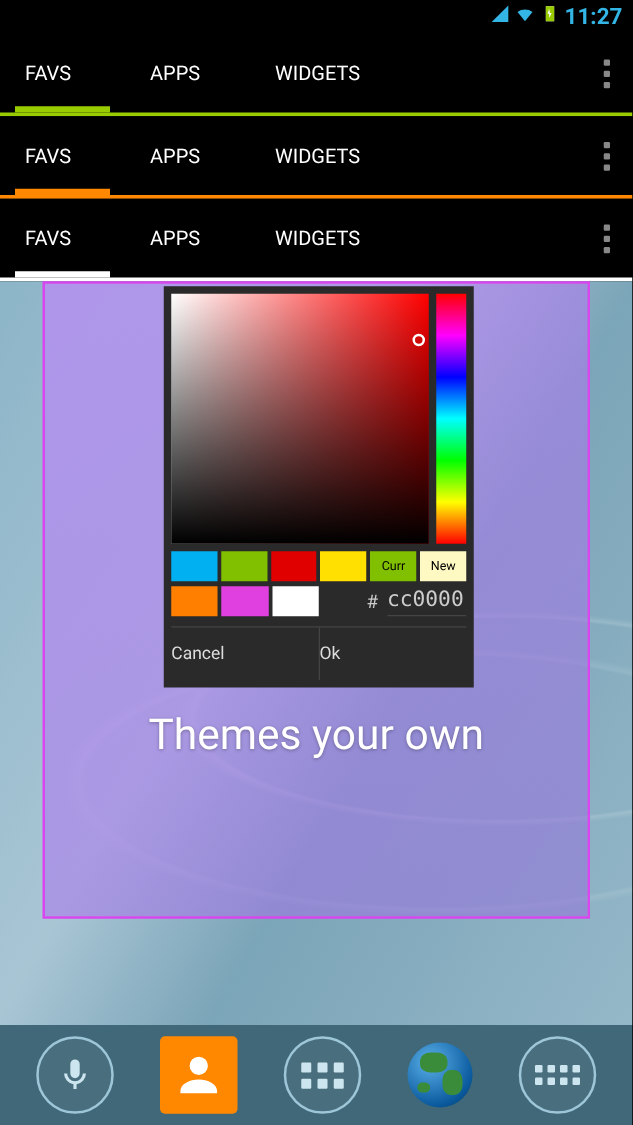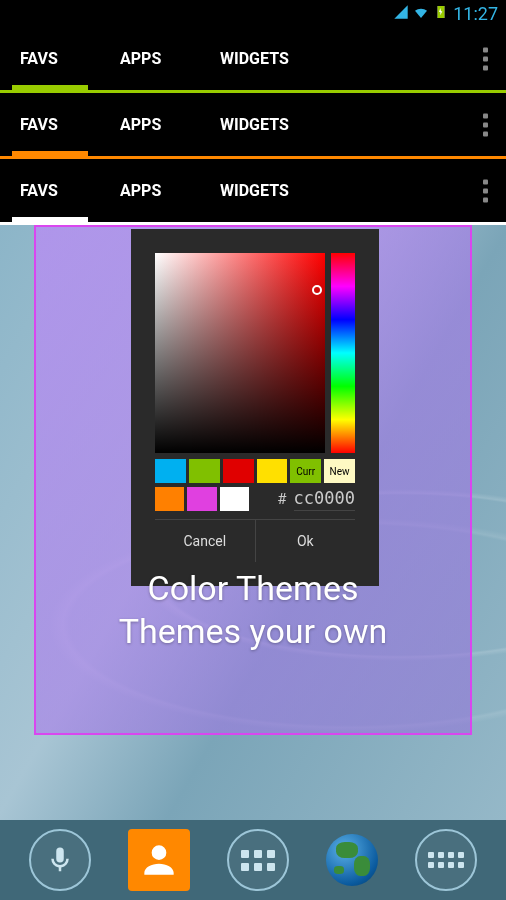--- a/index.html
+++ b/index.html
@@ -1,48 +1,48 @@
 <!DOCTYPE html>
 <html><head>
 <meta charset="utf-8">
 <style>
 *{margin:0;padding:0;box-sizing:border-box;font-family:Roboto,Arial,sans-serif}
 body{width:506px;height:900px;background:#000;overflow:hidden;position:relative}
 .status-bar{height:27px;background:#000;display:flex;justify-content:flex-end;align-items:center;padding-right:8px;gap:4px;color:#33b5e5}
-.status-bar span{font-size:18px;font-weight:400}
+.status-bar span{font-size:18px;font-weight:700}
 .sig-icon svg,.wifi-icon svg,.batt-icon svg{width:16px;height:16px;fill:#33b5e5}
 .batt-icon svg{fill:#9c0}
 .tab-bar{height:66px;background:#000;display:flex;align-items:center;position:relative;border-bottom:3px solid transparent}
 .tab-bar.green{border-bottom-color:#9c0}
 .tab-bar.orange{border-bottom-color:#f80}
 .tab-bar.white{border-bottom-color:#fff}
-.tab{width:100px;text-align:left;padding-left:20px;color:#fff;font-size:16px;font-weight:700;height:100%;display:flex;align-items:center;position:relative}
+.tab{width:100px;text-align:left;padding-left:20px;color:#fff;font-size:16px;font-weight:400;height:100%;display:flex;align-items:center;position:relative}
 .tab.active.g::after{content:"";position:absolute;bottom:0;left:12px;right:12px;height:5px;background:#9c0}
 .tab.active.o::after{content:"";position:absolute;bottom:0;left:12px;right:12px;height:5px;background:#f80}
 .tab.active.w::after{content:"";position:absolute;bottom:0;left:12px;right:12px;height:5px;background:#fff}
 .tab-overflow{position:absolute;right:18px;top:50%;transform:translateY(-50%);display:flex;flex-direction:column;gap:4px}
 .tab-overflow span{width:5px;height:5px;background:#888;border-radius:1px}
 .wallpaper{position:absolute;top:225px;left:0;right:0;bottom:80px;background:linear-gradient(120deg,#8cb5c8 0%,#a8c5d4 40%,#7ba5b8 60%,#95b8c8 100%)}
 .wallpaper::before{content:"";position:absolute;inset:0;background:radial-gradient(ellipse 600px 200px at 400px 350px,transparent 40%,rgba(255,255,255,0.15) 41%,transparent 43%),radial-gradient(ellipse 700px 250px at 350px 400px,transparent 40%,rgba(255,255,255,0.1) 41%,transparent 43%)}
 .overlay-box{position:absolute;top:225px;left:34px;width:438px;height:510px;border:2px solid #d946ef;background:linear-gradient(135deg,rgba(192,132,252,0.65),rgba(147,112,219,0.55))}
-.picker{position:absolute;top:2px;left:95px;width:248px;background:#2a2a2a;padding:24px}
+.picker{position:absolute;top:2px;left:95px;width:248px;background:#2a2a2a;padding:6px}
 .picker-main{display:flex;gap:6px;height:200px}
 .sv-area{flex:1;position:relative;background:linear-gradient(to right,#fff,#f00);cursor:crosshair}
 .sv-area::after{content:"";position:absolute;inset:0;background:linear-gradient(to bottom,transparent,#000)}
 .sv-cursor{position:absolute;width:10px;height:10px;border:2px solid #fff;border-radius:50%;right:3px;top:32px;z-index:2}
 .hue-bar{width:24px;background:linear-gradient(to bottom,#f00,#f0f,#00f,#0ff,#0f0,#ff0,#f00)}
 .swatches{margin-top:6px;display:grid;grid-template-columns:repeat(6,1fr);gap:3px}
 .sw{height:24px}
 .sw-label{font-size:10px;color:#000;display:flex;align-items:center;justify-content:center}
 .hex-row{margin-top:3px;display:grid;grid-template-columns:1fr 1fr 1fr 1.3fr 1.7fr;gap:3px;align-items:center}
 .hex-row .sw{height:24px}
 .hash{color:#ccc;text-align:right;padding-right:4px;font-size:15px}
 .hex-input{color:#ccc;font-family:monospace;font-size:17px;border-bottom:1px solid #444;padding:2px 0}
 .picker-btns{margin-top:8px;display:flex;border-top:1px solid #444}
-.picker-btns>div{flex:1;text-align:center;padding:13px 0;color:#ddd;font-size:14px}
+.picker-btns>div{flex:1;text-align:left;padding:13px 0;color:#ddd;font-size:14px}
 .picker-btns>div:first-child{border-right:1px solid #444}
 .marketing{position:absolute;top:340px;left:0;right:0;text-align:center;color:#fff;font-size:34px;font-weight:400;line-height:1.25;text-shadow:0 1px 3px rgba(0,0,0,0.3)}
 .dock{position:absolute;bottom:0;left:0;right:0;height:80px;background:#406878;display:flex;justify-content:space-around;align-items:center;padding:0 10px}
 .dock-btn{width:62px;height:62px;border:2px solid #9dc6d8;border-radius:50%;display:flex;align-items:center;justify-content:center;background:rgba(255,255,255,0.05)}
 .dock-btn svg{width:30px;height:30px;fill:#cde5ef}
 .dock-contacts{width:62px;height:62px;background:#f80;display:flex;align-items:center;justify-content:center;border-radius:4px}
 .dock-contacts svg{width:44px;height:44px;fill:#fff}
 .grid-dots{display:grid;grid-template-columns:repeat(3,8px);grid-template-rows:repeat(2,8px);gap:5px}
 .grid-dots span{background:#cde5ef;border-radius:1px}
 .globe{width:52px;height:52px;position:relative}
@@ -125,21 +125,20 @@
       <div class="sw" style="background:#ffffff"></div>
       <div class="hash">#</div>
       <div class="hex-input">cc0000</div>
     </div>
     <div class="picker-btns">
       <div>Cancel</div>
       <div>Ok</div>
     </div>
   </div>
   <div class="marketing">
-    <div>Color Themes</div>
     <div>Themes your own</div>
   </div>
 </div>
 
 <div class="dock">
   <div class="dock-btn">
       <svg viewBox="0 0 24 24">
         <path d="M12 14a3 3 0 003-3V5a3 3 0 00-6 0v6a3 3 0 003 3zm5-3a5 5 0 01-10 0H5a7 7 0 006 6.9V21h2v-3.1A7 7 0 0019 11z"></path>
       </svg>
     </div>

